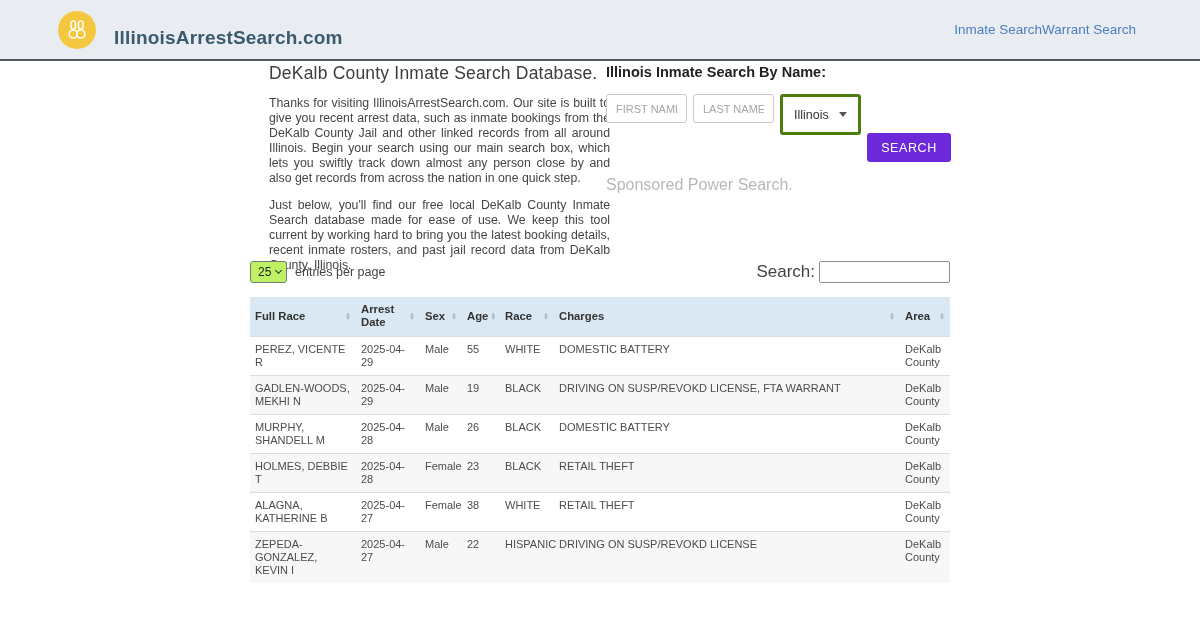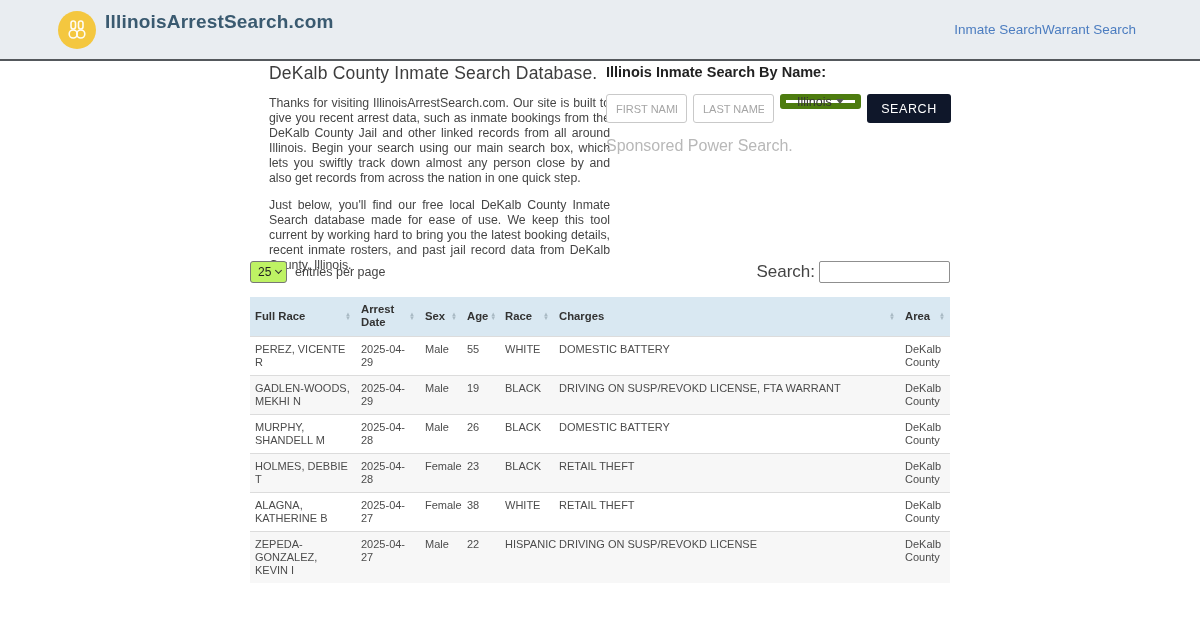--- a/index.html
+++ b/index.html
@@ -6,21 +6,21 @@
   html,body { width:1200px; height:620px; overflow:hidden; background:#fff;
               font-family:"Liberation Sans", sans-serif; }
 
   
   .topbar {
     position:absolute; left:0; top:0; width:1200px; height:61px;
     background:#e9edf1; border-bottom:2px solid #54585c;
     display:flex; align-items:center; justify-content:space-between;
     padding:0 64px 0 58px;
   }
-  .brand { display:flex; align-items:flex-start; gap:9px; cursor:pointer; }
+  .brand { display:flex; align-items:flex-end; gap:18px; cursor:pointer; }
   .brand-circle {
     width:38px; height:38px; border-radius:50%; background:#f4c73f;
     display:flex; align-items:center; justify-content:center;
   }
   .brand-text { font-size:19px; font-weight:bold; color:#3a5a70; letter-spacing:0.2px; }
   .nav { display:flex; }
   .nav a { color:#4c7dc0; font-size:13.5px; text-decoration:none; cursor:pointer; }
 
   
   .intro { position:absolute; left:250px; top:63px; width:341px;margin-left:19px; }
@@ -32,30 +32,31 @@
   .form-panel { position:absolute; left:606px; top:64px; width:345px; }
   .form-panel h2 { font-size:14.5px; font-weight:bold; color:#222; }
   .form-row { margin-top:14px; display:flex; gap:6px; }
   .form-row input[type=text] {
     width:81px; height:29px; border:1px solid #c9c9c9; border-radius:3px;
     padding:0 9px; font-size:11px; color:#333;
     font-family:"Liberation Sans", sans-serif;
   }
   .form-row input::placeholder { color:#a5a5a5; font-size:11px; }
   .state-select {
-    width:81px; height:15px; border:6px solid #4d7c0f; border-radius:3px;
+    width:81px; height:41px; border:3px solid #4d7c0f; border-radius:3px;
     display:flex; align-items:center; justify-content:space-between;
     padding:0 11px; font-size:12.5px; color:#333; background:#fff; cursor:pointer;
   }
   .tri-down { width:0; height:0; border-left:4px solid transparent;
     border-right:4px solid transparent; border-top:5px solid #555; }
   .search-btn {
-    flex:1; height:29px; background:#0f172a; border:none; border-radius:3px;
+    flex:1; height:29px; background:#6d28d9; border:none; border-radius:3px;
     color:#fff; font-size:12.5px; letter-spacing:0.6px; cursor:pointer;
     font-family:"Liberation Sans", sans-serif;
+    margin-top:39px;
   }
   .sponsored { margin-top:14px; font-size:16px; color:#b8b8b8; }
 
   
   .controls { position:absolute; left:250px; top:260px; width:700px; height:23px;
               display:flex; align-items:center; }
   .entries-select {
     width:37px; height:22px; border:1px solid #777; border-radius:3px;
     display:flex; align-items:center; justify-content:space-between;
     padding:0 5px 0 7px; font-size:12px; color:#222; background:#bef264; cursor:pointer;

